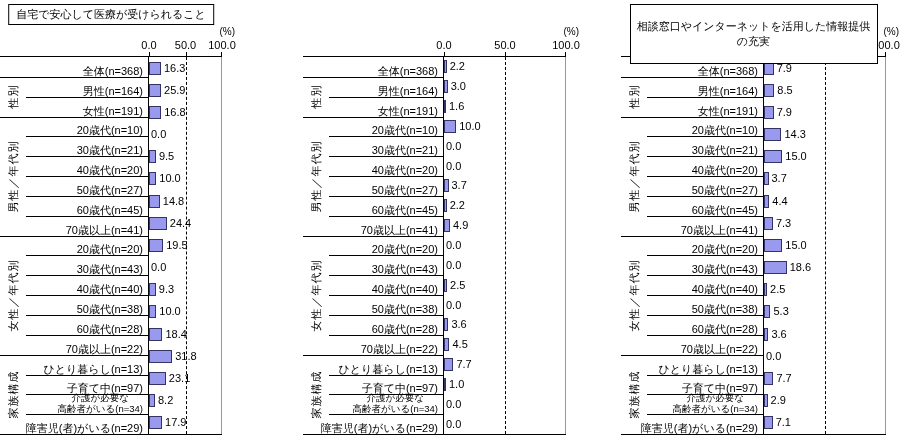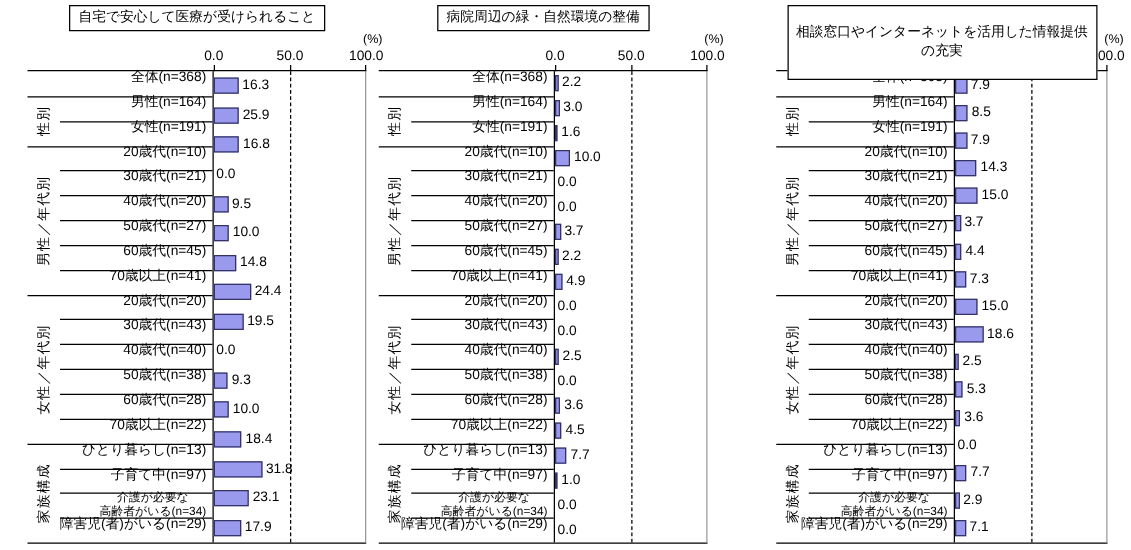--- a/index.html
+++ b/index.html
@@ -2,21 +2,21 @@
 <html><head>
 <meta charset="utf-8">
 <style>
   html,body{margin:0;padding:0;}
   body{
     width:905px;height:440px;position:relative;background:#ffffff;
     font-family:"Liberation Sans","DejaVu Sans",sans-serif;color:#000;
     overflow:hidden;
   }
   .panel{position:absolute;top:0;height:440px;}
-  .panel1{left:0;width:271px;margin-left:22px;}
+  .panel1{left:0;width:222px;}
   .panel2{left:303px;width:263px;}
   .panel3{left:621px;width:265px;}
   .panel1 .label-col{width:148px;}
   .panel2 .label-col{width:140px;}
   .panel3 .label-col{width:142px;}
 
   .title-box{
     position:absolute;top:4px;left:50%;transform:translateX(-50%);
     border:1px solid #000;background:#fff;padding:2px 7px;
     font-size:11px;line-height:1.35;text-align:center;white-space:nowrap;
@@ -24,21 +24,21 @@
   }
   .panel3 .title-box{white-space:normal;width:238px;padding:14px 4px;}
 
   .chart-body{
     position:absolute;top:56px;left:0;right:0;height:377px;
     border-top:1px solid #000;border-bottom:1px solid #000;
     display:flex;
   }
   .label-col{position:relative;display:flex;flex-direction:column;flex:none;}
   .label-row{
-    flex:1 1 0;position:relative;display:flex;align-items:flex-start;
+    flex:1 1 0;position:relative;display:flex;align-items:flex-end;
     justify-content:flex-end;padding-right:5px;box-sizing:border-box;min-height:0;
   }
   .sep{position:absolute;top:0;left:26px;right:0;height:1px;background:#000;}
   .sep.full{left:0;}
   .cat-label{font-size:11px;white-space:nowrap;line-height:1;}
   .cat-label.multi{font-size:9.5px;line-height:1.1;text-align:center;white-space:pre-line;}
   .group-label{
     position:absolute;left:0;width:26px;display:flex;
     align-items:center;justify-content:center;overflow:visible;
   }
@@ -208,37 +208,40 @@
         </div>
         <div class="plot-row">
           <div class="bar" style="width: 31.8%;"></div>
           <div class="val">31.8</div>
         </div>
         <div class="plot-row">
           <div class="bar" style="width: 23.1%;"></div>
           <div class="val">23.1</div>
         </div>
         <div class="plot-row">
+          <div class="bar" style="width: 8.2%;"></div>
+          <div class="val">8.2</div>
+        </div>
+        <div class="plot-row">
           <div class="bar" style="width: 17.9%;"></div>
           <div class="val">17.9</div>
         </div>
         <div class="dash50"></div>
         <div class="rborder"></div>
         <div class="tick" style="left: 0%;"></div>
         <div class="ticklabel" style="left: 0%;">0.0</div>
         <div class="tick" style="left: 50%;"></div>
         <div class="ticklabel" style="left: 50%;">50.0</div>
         <div class="tick" style="right: 0px;"></div>
         <div class="ticklabel" style="left: 100%;">100.0</div>
         <div class="pct">(%)</div>
       </div>
     </div>
   </section>
 <section class="panel panel2">
-    <div class="title-box">病院周辺の緑・自然環境の整備</div>
     <div class="chart-body">
       <div class="label-col">
         <div class="label-row">
           <div class="cat-label">全体(n=368)</div>
         </div>
         <div class="label-row">
           <div class="sep full"></div>
           <div class="cat-label">男性(n=164)</div>
         </div>
         <div class="label-row">

